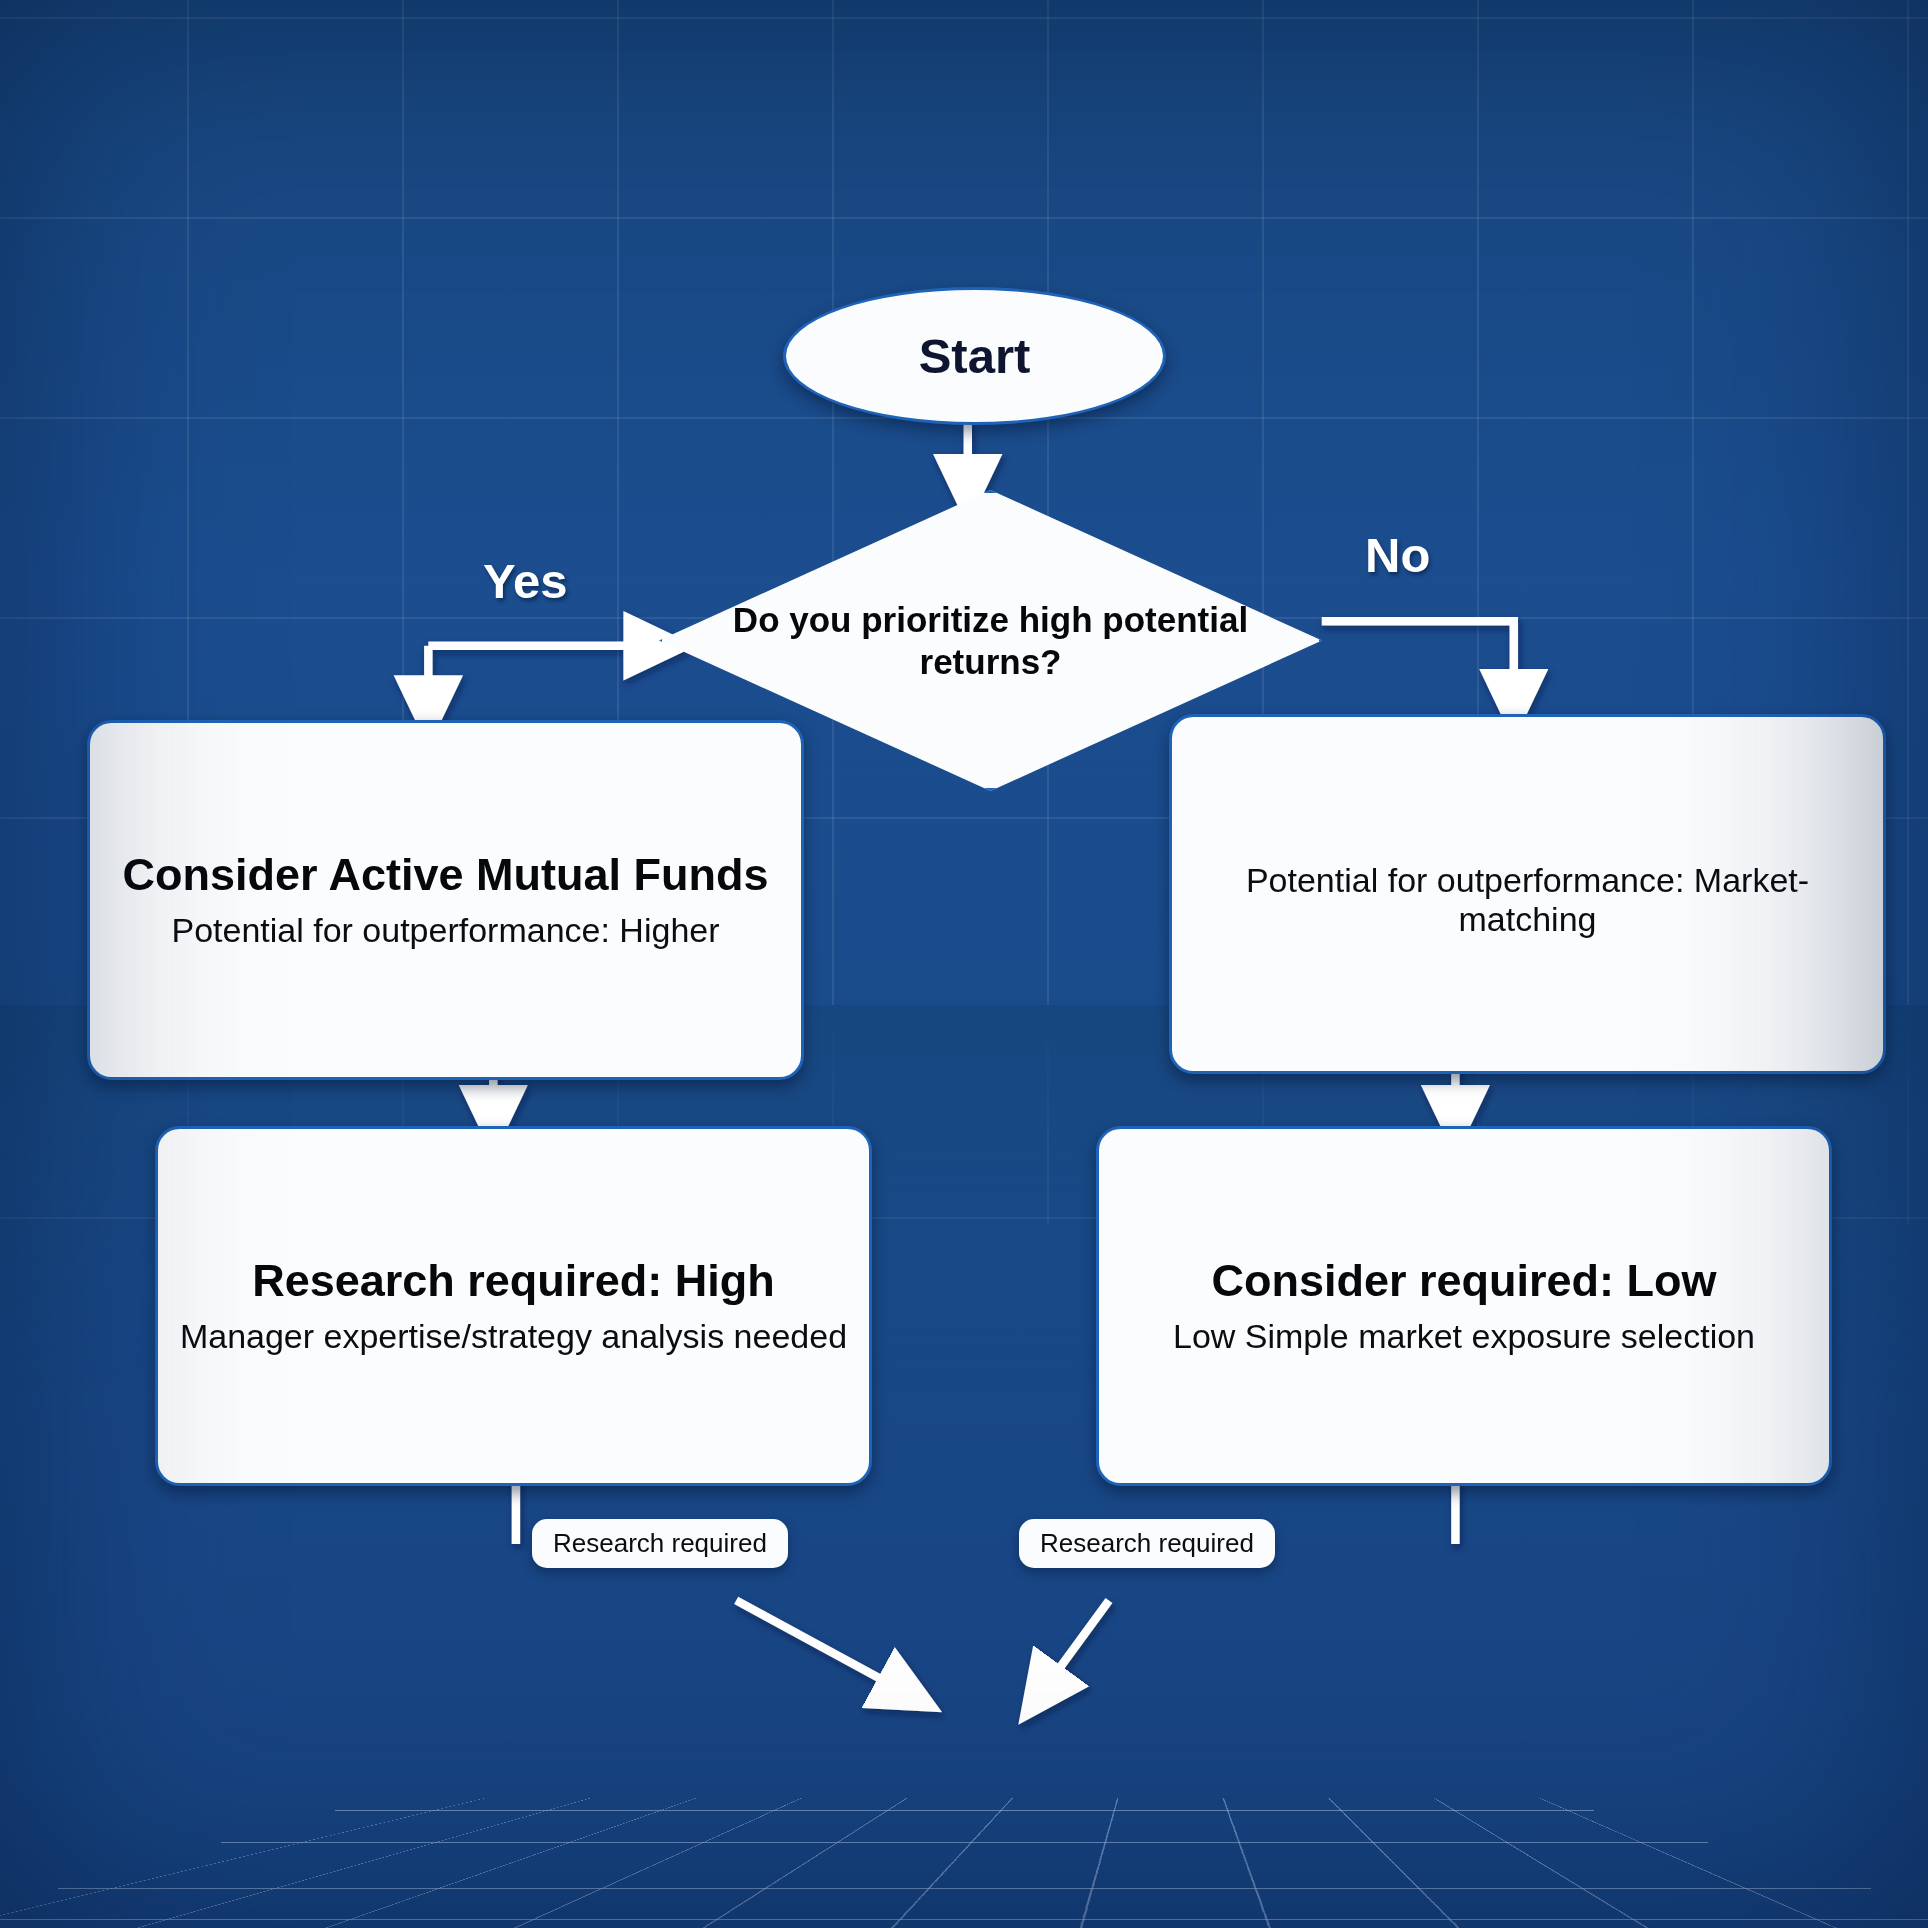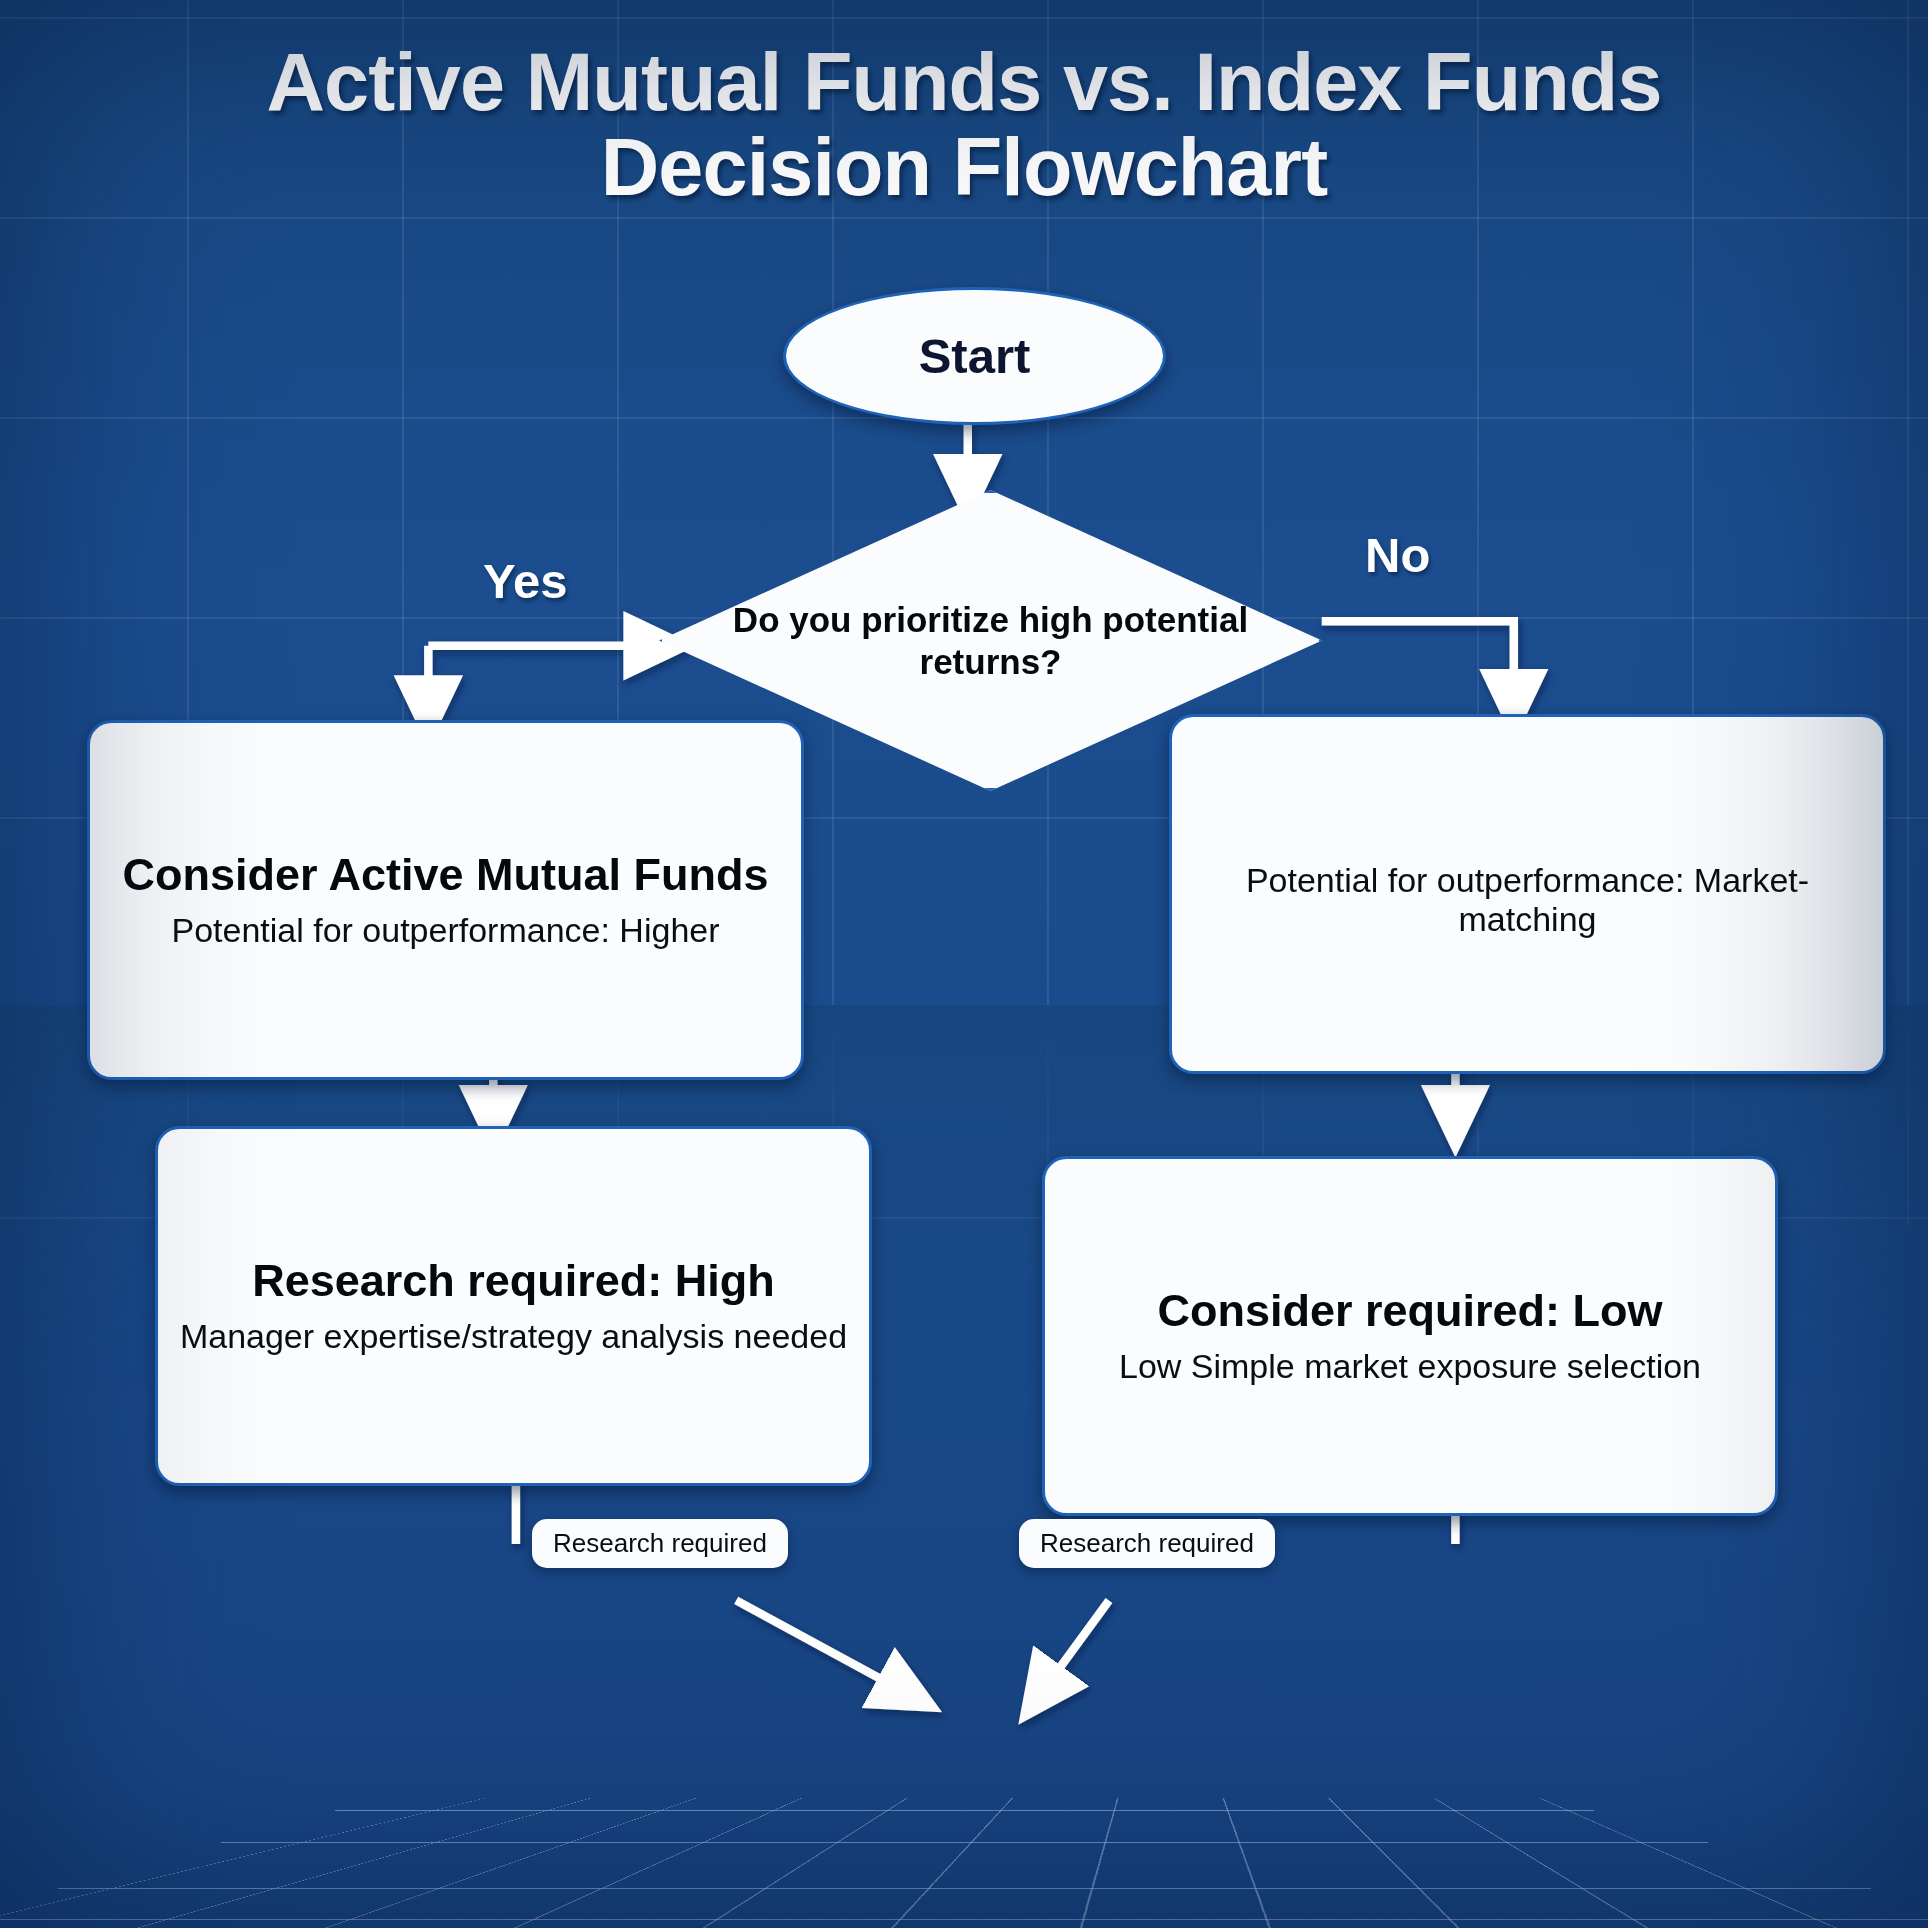--- a/index.html
+++ b/index.html
@@ -85,24 +85,20 @@
 </style>
 </head>
 <body>
 
 <div id="stage">
 
   <div class="grid-flat"></div>
   <div class="grid-floor"></div>
   <div class="floor-fade"></div>
 
-  <div class="title">
-    <span>Active Mutual Funds vs. Index Funds</span>
-    <span class="l2">Decision Flowchart</span>
-  </div>
 
   <svg id="wires" viewBox="0 0 2048 2048">
     <defs>
       <marker id="ah" markerWidth="9" markerHeight="9" refX="4.2" refY="4.5" orient="auto" markerUnits="strokeWidth">
         <path d="M0,0.4 L8.6,4.5 L0,8.6 z" fill="#ffffff"></path>
       </marker>
       <filter id="dshadow" x="-30%" y="-30%" width="170%" height="170%">
         <feDropShadow dx="2" dy="4" stdDeviation="4" flood-color="#06193a" flood-opacity="0.5"></feDropShadow>
       </filter>
     </defs>
@@ -143,21 +139,21 @@
 
   <div class="node proc" style="left:1169px;top:714px;width:697px;height:320px;">
     <span class="s">Potential for outperformance: Market-matching</span>
   </div>
 
   <div class="node proc" style="left:155px;top:1126px;width:697px;height:320px;">
     <span class="t">Research required: High</span>
     <span class="s">Manager expertise/strategy analysis needed</span>
   </div>
 
-  <div class="node proc" style="left:1042px;top:1126px;width:716px;height:320px;margin-top:30px;">
+  <div class="node proc" style="left:1096px;top:1126px;width:716px;height:320px;">
     <span class="t">Consider required: Low</span>
     <span class="s">Low Simple market exposure selection</span>
   </div>
 
 
   <div class="blabel" style="left:483px;top:553px;">Yes</div>
   <div class="blabel" style="left:1365px;top:527px;">No</div>
 
   <div class="pill" style="left:532px;top:1519px;">Research required</div>
   <div class="pill" style="left:1019px;top:1519px;">Research required</div>

